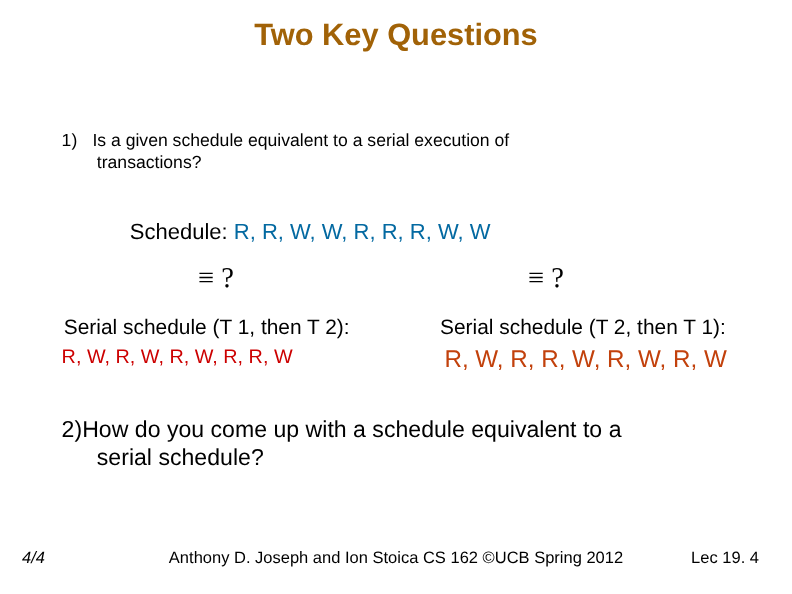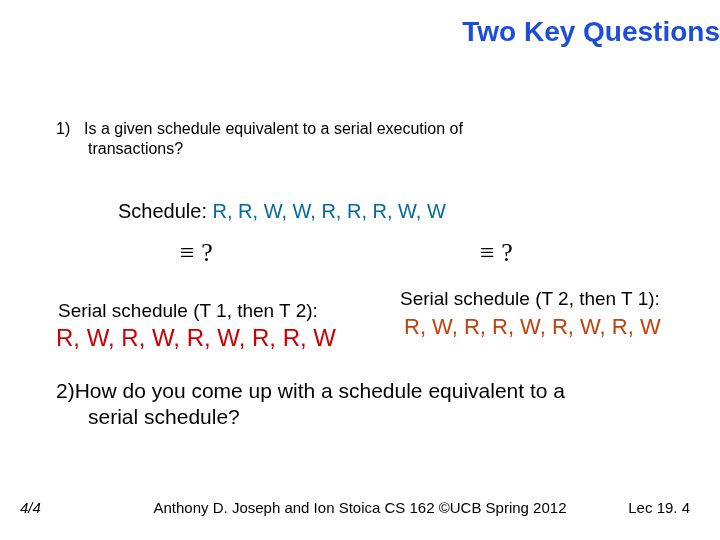--- a/index.html
+++ b/index.html
@@ -16,24 +16,24 @@
     position: relative;
     width: 720px;
     height: 540px;
     box-sizing: border-box;
   }
   .title {
     position: absolute;
     top: 16px;
     left: 0;
     width: 100%;
-    text-align: right;
+    text-align: center;
     font-size: 28px;
     font-weight: bold;
-    color: #1d4ed8;
+    color: #a16207;
   }
   .q1 {
     position: absolute;
     top: 119px;
     left: 56px;
     right: 40px;
     font-size: 16px;
     color: #000;
     line-height: 1.25;
   }
@@ -63,27 +63,26 @@
     font-family: "Times New Roman", serif;
     color: #000;
   }
   .equiv-left { top: 238px; left: 180px; }
   .equiv-right { top: 238px; left: 480px; }
   .serial-label-left {
     position: absolute;
     top: 288px;
     left: 58px;
     font-size: 19px;
-    margin-top: 12px;
   }
   .serial-ops-left {
     position: absolute;
-    top: 324px;
+    top: 314px;
     left: 56px;
-    font-size: 24px;
+    font-size: 18px;
     color: #cc0000;
   }
   .serial-label-right {
     position: absolute;
     top: 288px;
     left: 400px;
     font-size: 19px;
   }
   .serial-ops-right {
     position: absolute;

